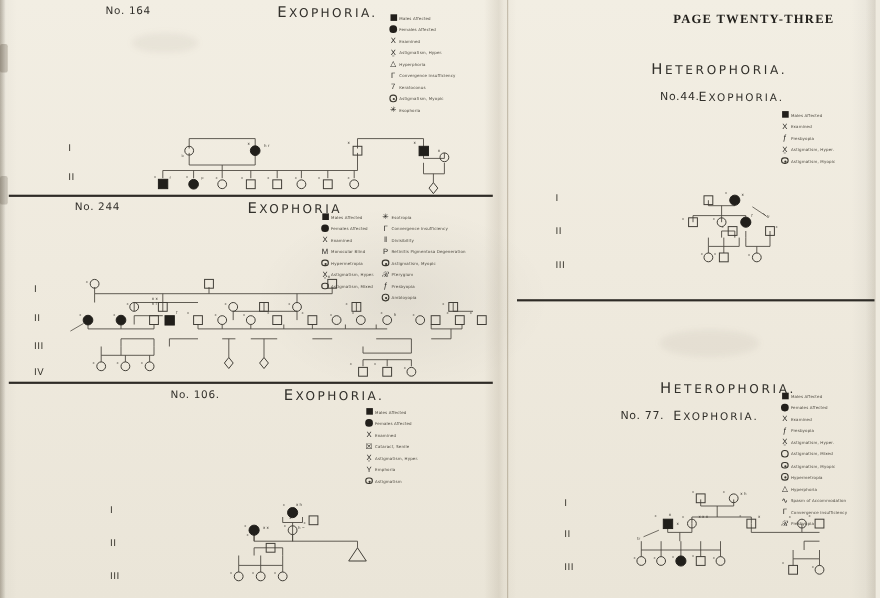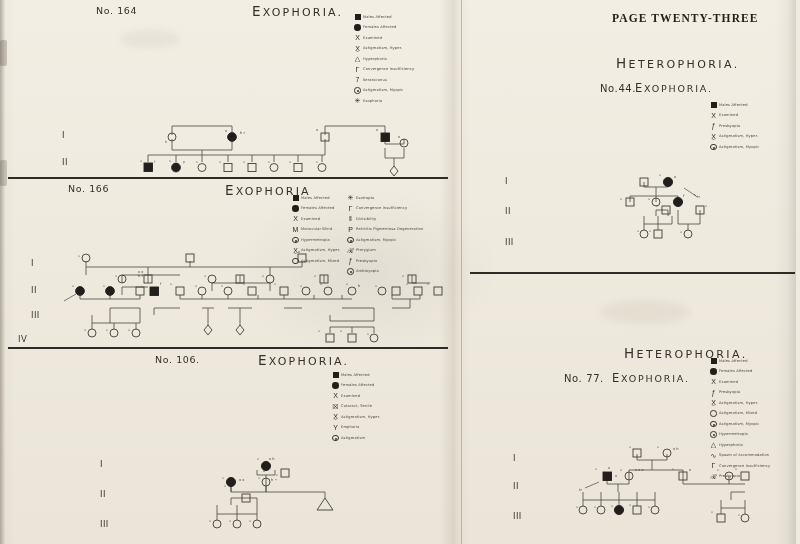--- a/index.html
+++ b/index.html
@@ -30,21 +30,21 @@
 
   .hrule{position:absolute;background:#2e2b26;height:2px;}
   .hrule.thin{height:1px;background:#5a554c;}
 
   .hw{font-family:"DejaVu Sans", sans-serif;letter-spacing:.5px;color:#32302b;}
   .chart-no{position:absolute;font-size:9.5px;letter-spacing:.6px;}
   .chart-title{position:absolute;font-size:11px;letter-spacing:2.2px;}
   .chart-title .cap{font-size:13.5px;}
   .page-head{position:absolute;font-family:"Liberation Serif", serif;font-weight:bold;
     font-size:11.5px;letter-spacing:1.1px;color:#23211d;}
-  .sec-title{position:absolute;font-size:11px;letter-spacing:2.4px;margin-left:24px;}
+  .sec-title{position:absolute;font-size:11px;letter-spacing:2.4px;}
   .sec-title .cap{font-size:13.5px;}
 
   .gen{position:absolute;font-size:8.5px;letter-spacing:.4px;color:#3a372f;}
 
   
   .legend{position:absolute;}
   .legend .li{display:flex;align-items:center;height:9px;margin-bottom:1.5px;}
   .legend .sym{width:11px;min-width:11px;text-align:center;font-size:7px;line-height:9px;color:#2a2824;}
   .legend .lab{font-size:3.6px;letter-spacing:.15px;color:#4a463d;white-space:nowrap;
       font-family:"DejaVu Sans", sans-serif;}
@@ -185,21 +185,21 @@
     <text x="56" y="45">x</text>
       <text x="79" y="45">x</text>
     <text x="103" y="45">x</text>
       <text x="128" y="45">x</text>
     <text x="149" y="45">x</text>
       <text x="176" y="45">x</text>
   </svg>
 
   <div class="hrule" style="left:8px;top:177px;width:440px;"></div>
 
-  <div class="hw chart-no" style="left:68px;top:183px;">No. 166</div>
+  <div class="hw chart-no" style="left:68px;top:183px;">No. 244</div>
   <div class="hw chart-title" style="left:225px;top:182px;">
     <span class="cap">E</span><span>XOPHORIA</span>
   </div>
 
   <div class="legend" id="legend-166a" style="left:290px;top:193px;">
       <div class="li">
         <span class="sym"><span class="g-sq"></span></span>
         <span class="lab">Males Affected</span>
       </div>
       <div class="li">
@@ -258,21 +258,21 @@
       </div>
       <div class="li">
         <span class="sym"><span class="g-ring dot"></span></span>
         <span class="lab">Ambloyopia</span>
       </div>
     </div>
 
   <div class="hw gen" style="left:31px;top:258px;">I</div>
   <div class="hw gen" style="left:31px;top:285px;">II</div>
   <div class="hw gen" style="left:31px;top:310px;">III</div>
-  <div class="hw gen" style="left:18px;top:334px;">IV</div>
+  <div class="hw gen" style="left:31px;top:334px;">IV</div>
 
   <svg class="ped" id="ped-166" style="left:62px;top:253px;" width="390" height="92" viewBox="0 0 390 92">
 
     <polyline points="24,8 24,14"></polyline>
       <polyline points="24,14 128,14"></polyline>
     <polyline points="128,8 128,14"></polyline>
     <polyline points="128,14 240,14"></polyline>
       <polyline points="240,8 240,14"></polyline>
     <polyline points="24,14 24,22"></polyline>
       <polyline points="86,14 86,22"></polyline>

